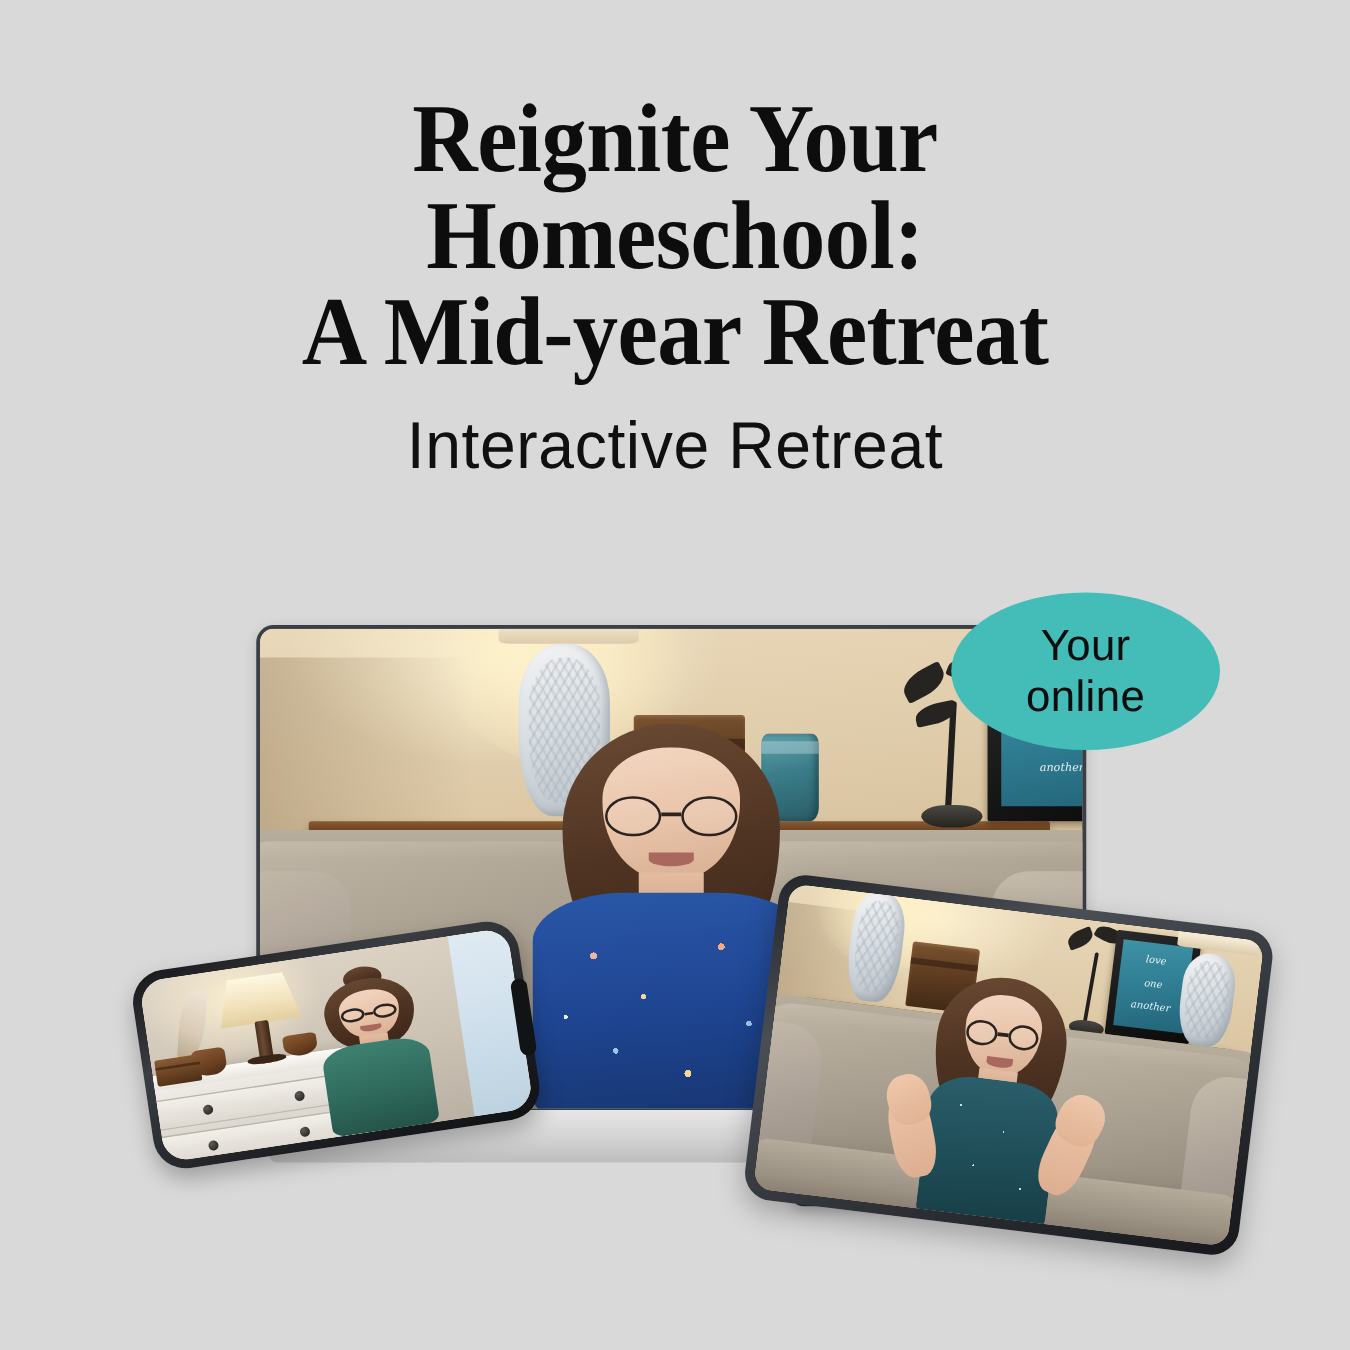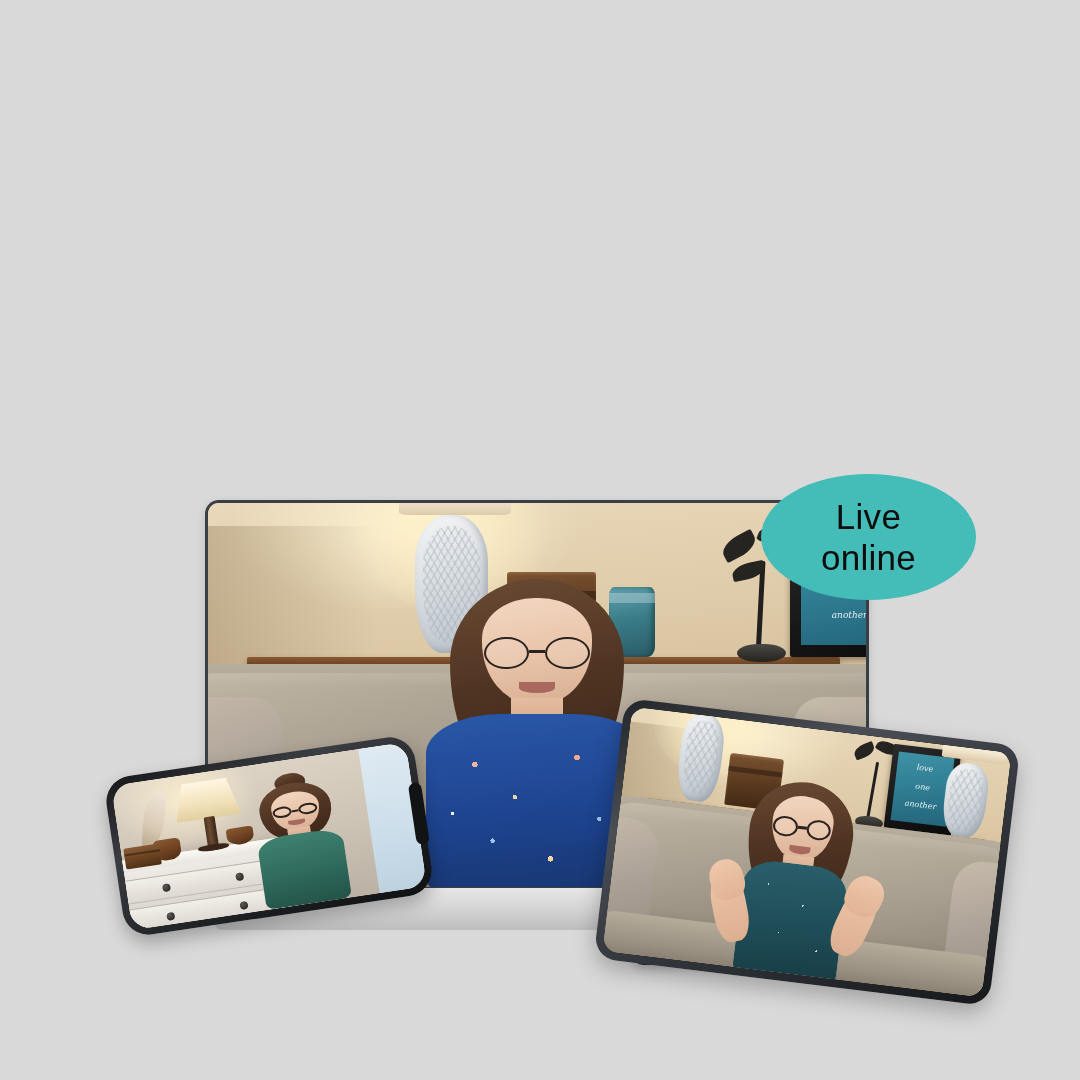--- a/index.html
+++ b/index.html
@@ -458,20 +458,28 @@
   
   .monitor{ z-index:10; }
   .phone{ z-index:30; }
   .tablet{ z-index:20; }
 </style>
 </head>
 <body>
 
 <div class="poster">
 
+  <div class="heading">
+    <div class="title">
+      <span class="ln">Reignite Your</span>
+      <span class="ln">Homeschool:</span>
+      <span class="ln">A Mid-year Retreat</span>
+    </div>
+    <div class="subtitle">Interactive Retreat</div>
+  </div>
 
   <div class="devices">
 
     <div class="monitor">
       <div class="monitor-bezel">
         <div class="monitor-screen">
           <div class="scene">
             <div class="wall"></div>
             <div class="wall-shadow"></div>
 
@@ -639,17 +647,17 @@
             </div>
           </div>
         </div>
         <div class="phone-notch"></div>
       </div>
     </div>
 
   </div>
 
   <div class="badge">
-    <span>Live</span>
+    <span>Your</span>
     <span>online</span>
   </div>
 
 </div>
 
 </body></html>

